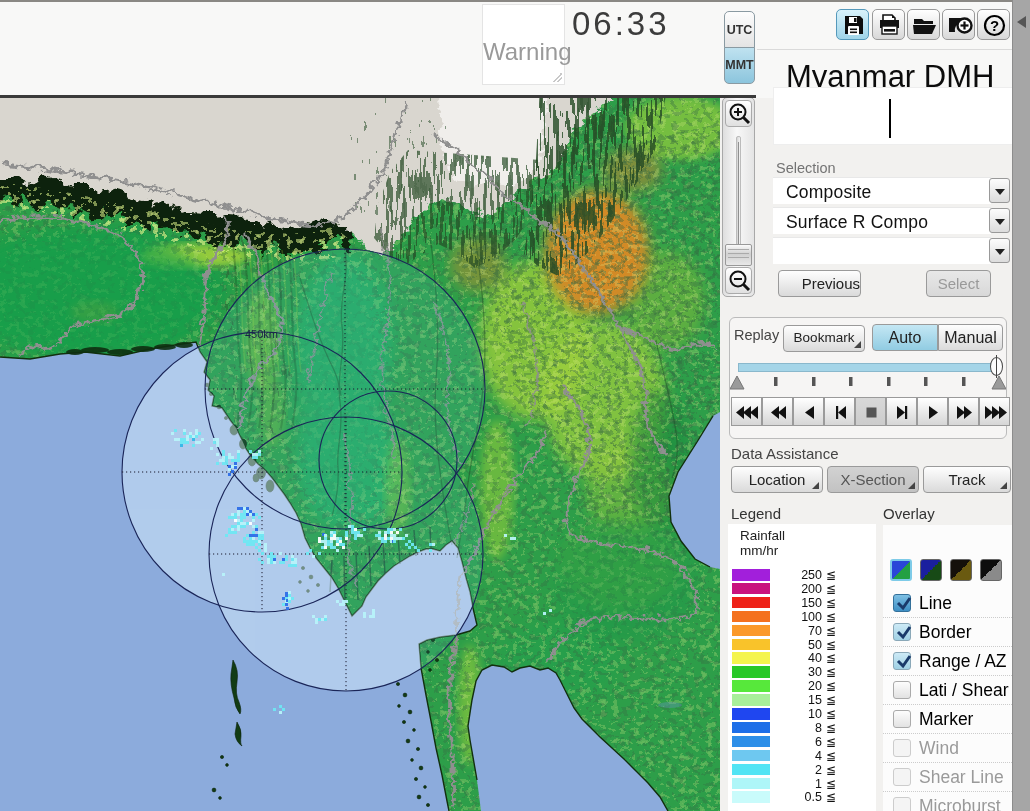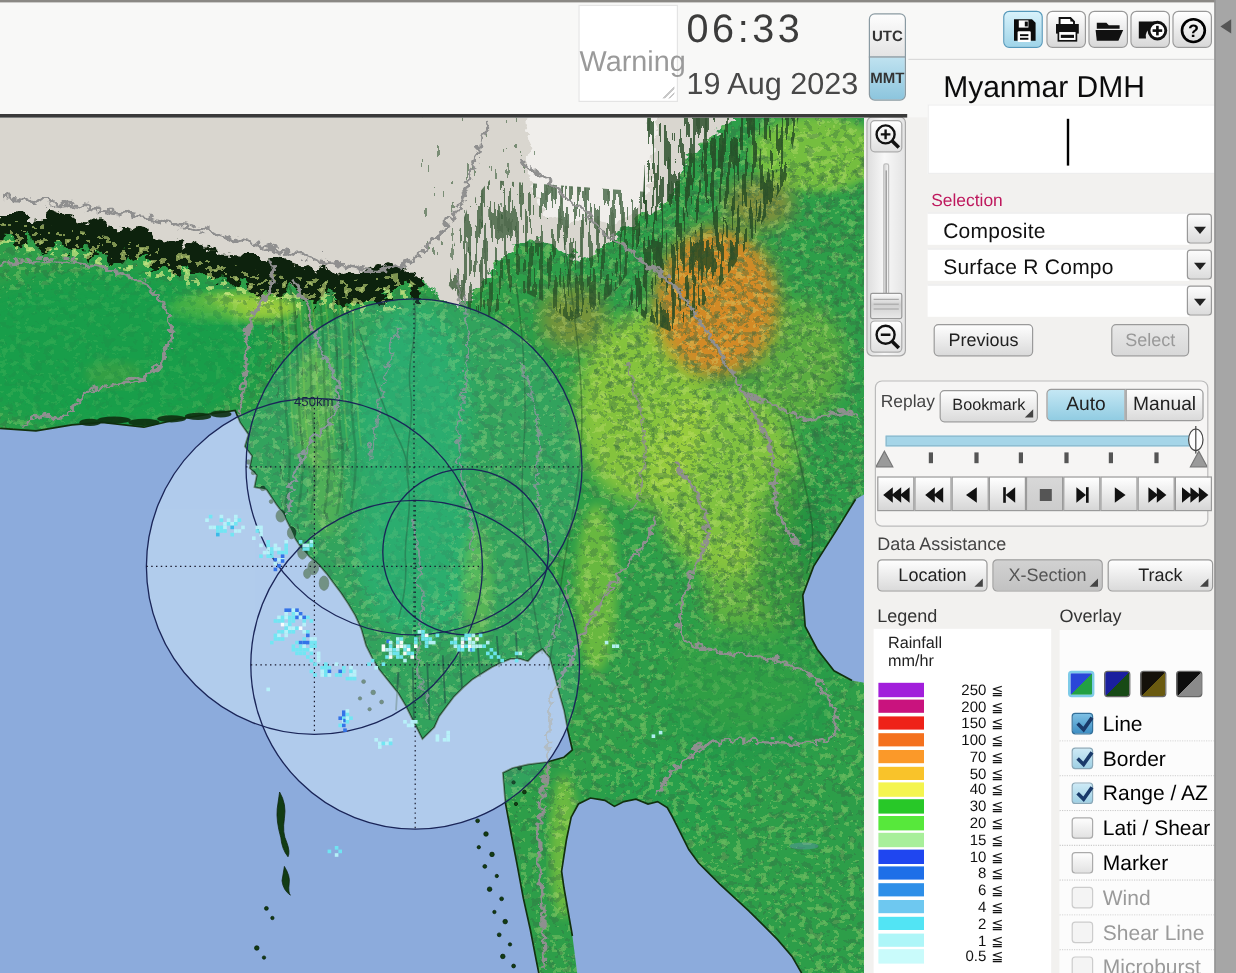--- a/index.html
+++ b/index.html
@@ -13,21 +13,21 @@
 #jrc { position:absolute; z-index:2; left:210px; top:23px; color:#c31212; font-weight:bold; font-size:18.5px; line-height:22px; transform:scaleX(0.93); transform-origin:left; white-space:nowrap; }
 #warnbox { position:absolute; left:482px; top:2px; width:83px; height:81px; background:#fff; border:1px solid #e4e4e4; }
 #warnbox span { position:absolute; left:0; right:0; top:33px; text-align:center; color:#9a9a9a; font-size:24px; }
 #warnbox i { position:absolute; right:2px; bottom:2px; width:10px; height:10px; background:linear-gradient(135deg,transparent 50%,#c8c8c8 50%, #c8c8c8 60%, #fff 60%, #fff 72%, #c8c8c8 72%, #c8c8c8 82%, #fff 82%); }
 #clock { position:absolute; left:572px; top:3px; font-size:33px; color:#3c3c3c; letter-spacing:3px; }
 #date  { position:absolute; left:572px; top:54px; font-size:25.5px; color:#484848; letter-spacing:0; }
 .tzbtn { position:absolute; left:724px; width:31px; height:37px; border:1px solid #8a9aa2; text-align:center; font-size:12.5px; font-weight:bold; color:#333; }
 #utc { top:9px; border-radius:5px 5px 0 0; background:linear-gradient(#fdfdfd,#e4e4e4); line-height:36px; }
 #mmt { top:45px; border-radius:0 0 5px 5px; background:linear-gradient(#bfe2f0,#8cc5dd); line-height:35px; }
 #hdr-sep { position:absolute; left:757px; top:47px; width:255px; height:1px; background:#dadada; }
-#dmh { position:absolute; left:786px; top:57px; font-size:25px; color:#0c0c0c; }
+#dmh { position:absolute; left:786px; top:57px; font-size:31px; color:#0c0c0c; }
 .tool { position:absolute; top:7px; width:33px; height:31px; border:1px solid #999; border-radius:5px; background:linear-gradient(#ffffff,#d8d8d8); }
 .tool svg { position:absolute; left:0; top:0; }
 #t-save { left:836px; background:linear-gradient(#d8f2fb,#9fd4e8); border-color:#5599bb; }
 #t-print { left:872px; }
 #t-open { left:907px; }
 #t-exp { left:942px; }
 #t-help { left:977px; }
 
 #map { position:absolute; left:0; top:98px; width:652px; height:713px; background:#8fb2e0; }
 
@@ -596,21 +596,20 @@
 </g>
 </svg>
 </div>
   <div id="mapline" style="position:absolute;left:0;top:95px;width:756px;height:3px;background:#3a3a3a;z-index:5;"></div>
   <div id="header">
     <div id="warnbox">
         <span>Warning</span>
         <i></i>
       </div>
     <div id="clock">06:33</div>
-    <div id="date">19 Aug 2023</div>
     <div id="utc" class="tzbtn">UTC</div>
     <div id="mmt" class="tzbtn">MMT</div>
     <div id="hdr-sep"></div>
     <div id="dmh">Myanmar DMH</div>
     <div id="t-save" class="tool">
         <svg width="33" height="31" viewBox="0 0 33 31">
           <path fill="#0c0c0c" d="M8 6h15l3 3v15H8z"></path>
           <rect x="12" y="7" width="8" height="6" fill="#fff"></rect>
           <rect x="17" y="8" width="2.5" height="4" fill="#0c0c0c"></rect>
           <rect x="11" y="16" width="11" height="9" fill="#fff" rx="1"></rect>
@@ -644,21 +643,21 @@
     <div id="t-help" class="tool">
         <svg width="33" height="31" viewBox="0 0 33 31">
           <circle cx="16.5" cy="15.5" r="9.5" fill="none" stroke="#000" stroke-width="2.2"></circle>
           <text x="16.5" y="21" font-size="15" font-weight="bold" text-anchor="middle" fill="#000" font-family="Liberation Sans">?</text>
         </svg>
       </div>
   </div>
   <div id="panel">
       <style>
 #panel { font-family:"Liberation Sans", sans-serif; }
-.plabel { position:absolute; color:#be185d; font-size:14.5px; }
+.plabel { position:absolute; color:#737373; font-size:14.5px; }
 .pfield { position:absolute; left:53px; width:218px; height:27px; background:#fff; border-top:1px solid #e8e8e8; }
 .pfield span { position:absolute; left:13px; top:4px; font-size:17.5px; color:#111; letter-spacing:0.2px; }
 .parrow { position:absolute; left:269px; width:21px; height:25px; border:1px solid #999; border-radius:3px; background:linear-gradient(#fcfcfc,#dcdcdc); }
 .parrow:after { content:""; position:absolute; left:5px; top:10px; border-left:5px solid transparent; border-right:5px solid transparent; border-top:6px solid #222; }
 .pbtn { position:absolute; height:27px; border:1px solid #9a9a9a; border-radius:4px; background:linear-gradient(#fefefe,#dadada); text-align:center; font-size:15px; color:#222; }
 .corner:after { content:""; position:absolute; right:3px; bottom:3px; border-left:7px solid transparent; border-bottom:7px solid #444; }
 #replaybox { position:absolute; left:9px; top:219px; width:278px; height:122px; border:1px solid #bbb; border-radius:6px; background:#f6f5f4; }
 .media { position:absolute; top:299px; width:31px; height:29px; border:1px solid #9a9a9a; background:linear-gradient(#ffffff,#d6d6d6); }
 .media svg { position:absolute; left:0; top:0; }
 .ovlrow { position:absolute; left:0; width:129px; height:29px; border-bottom:1px dotted #ccc; background:#fcfcfc; }
@@ -681,21 +680,21 @@
 <div class="pfield" style="top:79px;">
         <span>Composite</span>
       </div>
       <div class="parrow" style="top:80px;"></div>
 <div class="pfield" style="top:109px;">
         <span>Surface R Compo</span>
       </div>
       <div class="parrow" style="top:110px;"></div>
 <div class="pfield" style="top:139px;"></div>
       <div class="parrow" style="top:140px;"></div>
-<div class="pbtn" style="left:58px;top:172px;width:83px;line-height:25px;">Previous</div>
+<div class="pbtn" style="left:58px;top:172px;width:83px;line-height:25px;text-align:right;">Previous</div>
 <div class="pbtn" style="left:206px;top:172px;width:65px;line-height:25px;background:linear-gradient(#e8e8e8,#d8d8d8);color:#999;">Select</div>
 
 <div id="replaybox"></div>
 <div class="plabel" style="left:14px;top:229px;color:#444;">Replay</div>
 <div class="pbtn corner" style="left:63px;top:227px;width:82px;line-height:24px;font-size:13.5px;">Bookmark</div>
 <div class="pbtn" style="left:152px;top:226px;width:66px;line-height:25px;font-size:16px;background:linear-gradient(#c4e7f4,#91cce2);border-radius:4px 0 0 4px;">Auto</div>
 <div class="pbtn" style="left:218px;top:226px;width:65px;line-height:25px;font-size:16px;border-radius:0 4px 4px 0;">Manual</div>
 
 <div style="position:absolute;left:18px;top:265px;width:262px;height:9px;background:#a5d5e8;border:1px solid #8ab8cc;"></div>
 <div style="position:absolute;left:270px;top:259px;width:13px;height:19px;background:#fdfdfd;border:1px solid #444;border-radius:50%;"></div>

